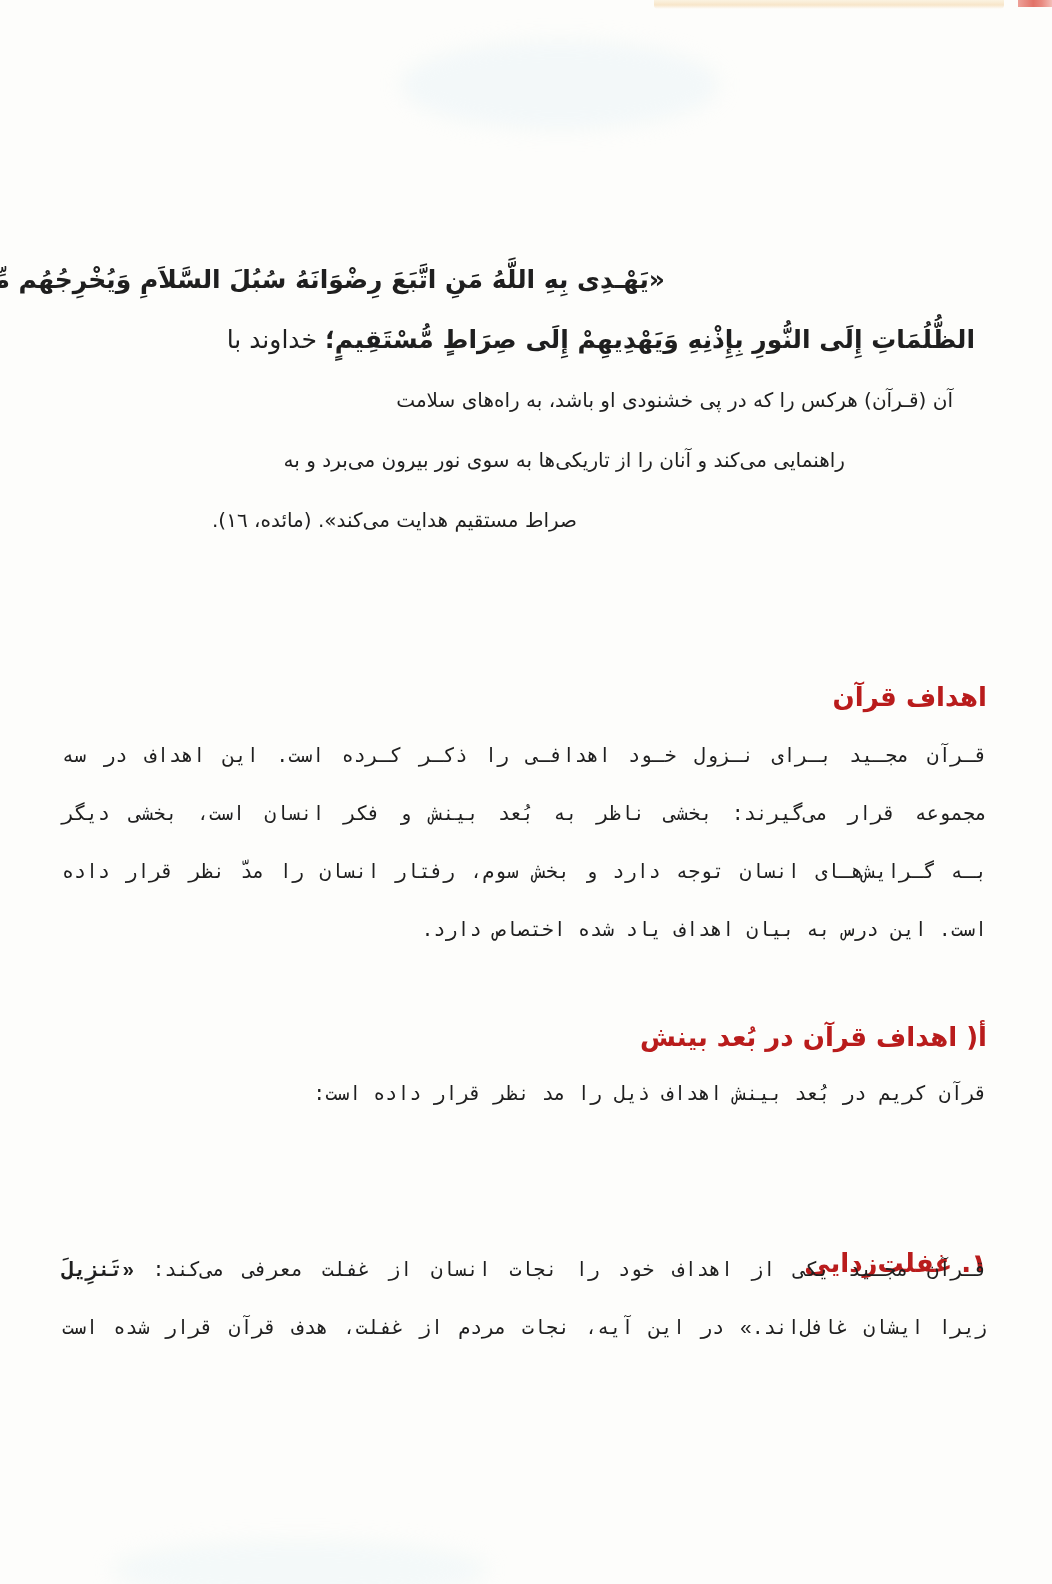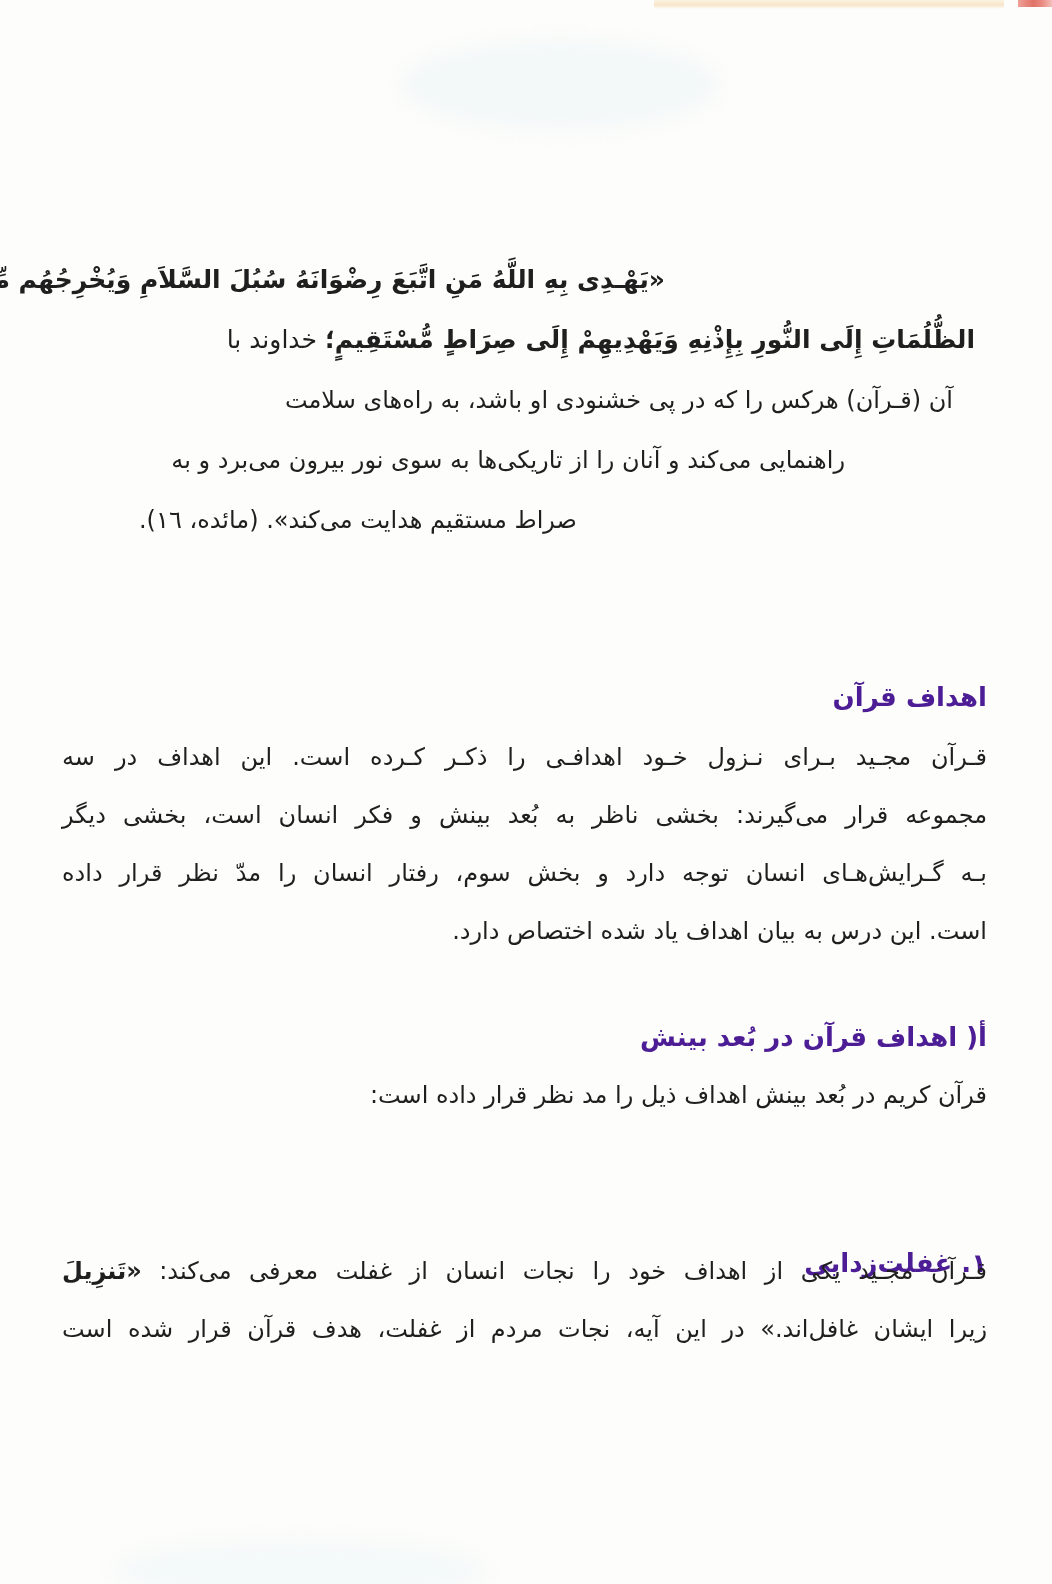--- a/index.html
+++ b/index.html
@@ -26,50 +26,51 @@
     opacity:.85;
   }
   .smudge{position:absolute;border-radius:50%;filter:blur(10px);pointer-events:none;}
   .sm1{top:40px;left:400px;width:320px;height:90px;background:rgba(222,240,244,.30);}
   .sm2{top:1540px;left:110px;width:380px;height:60px;background:rgba(222,240,244,.28);}
 
   .ln{
     direction:rtl;
     white-space:nowrap;
     line-height:60px;
-    font-size:24px;
+    font-size:20px;
     text-align:right;
   }
   
   .quote{position:absolute;top:250px;right:67px;left:55px;}
   .quote .ar{font-size:25px;}
   .quote .q1{padding-right:320px;}
   .quote .q2{padding-right:10px;}
   .quote .q3{padding-right:32px;}
   .quote .q4{padding-right:140px;}
   .quote .q5{padding-right:408px;}
 
   
   .h{
     position:absolute;right:65px;left:65px;margin:0;
     direction:rtl;text-align:right;
-    font-size:26px;font-weight:700;color:#4c1d95;
+    font-size:26px;font-weight:700;color:#b91c1c;
     line-height:50px;
   }
   .h-goals{top:672px;}
   .h-binesh{top:1012px;}
   .h-ghaflat{top:1238px;}
 
   
   .para{position:absolute;right:65px;left:62px;}
   .para .ln{
     line-height:58px;
     white-space:normal;
     text-align:justify;
     text-align-last:justify;
+    font-family:Liberation Mono, monospace;
   }
   .para .ln.end{
     text-align:right;
     text-align-last:right;
   }
   .p-goals{top:728px;}
   .p-binesh{top:1066px;}
   .p-ghaflat{top:1242px;}
 
   .b{font-weight:700;}

